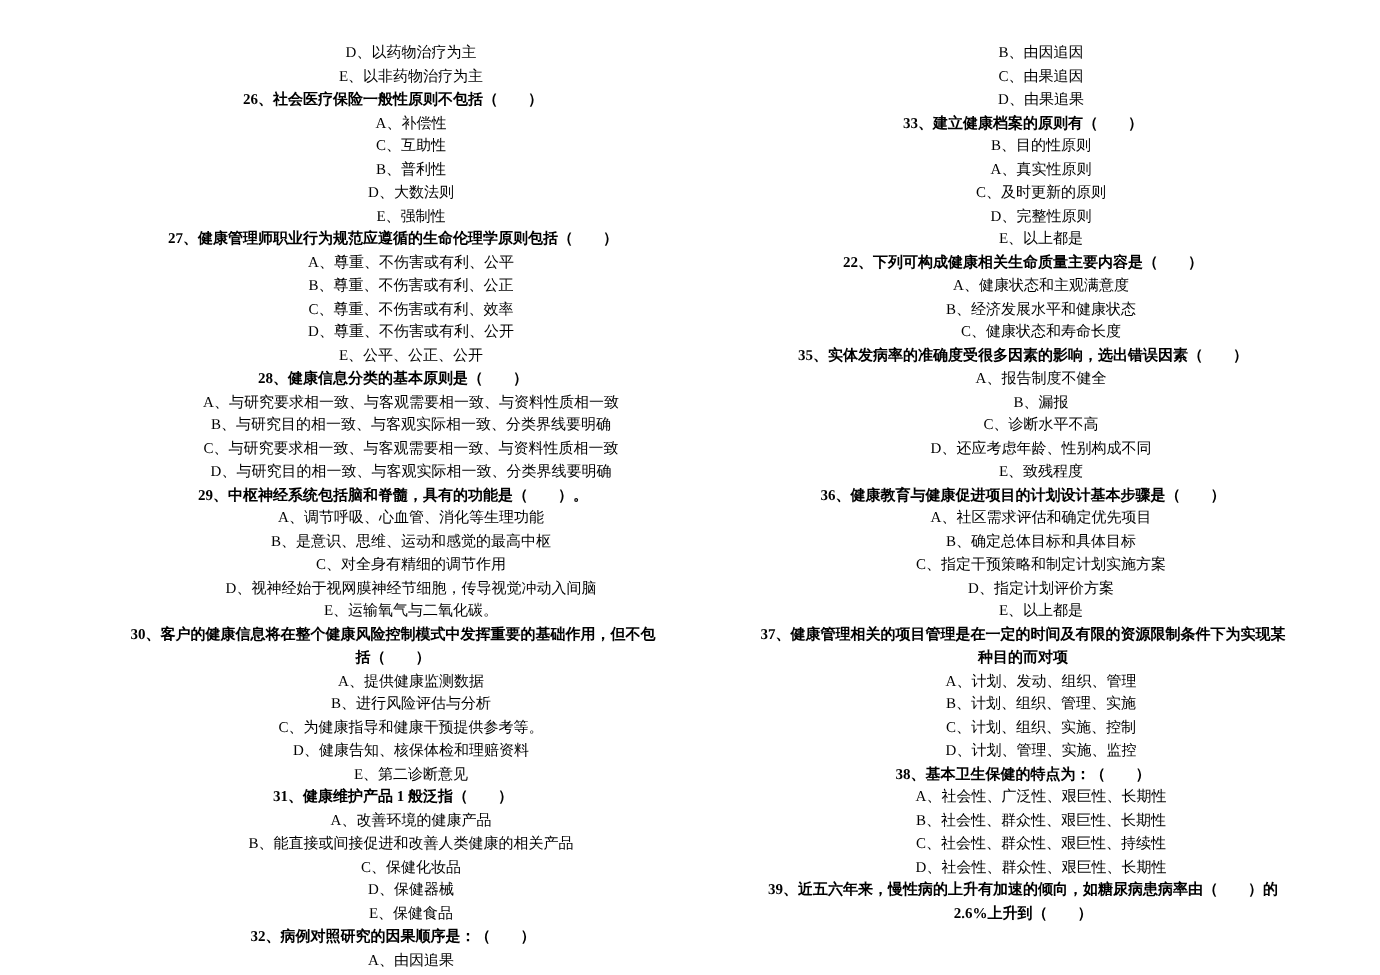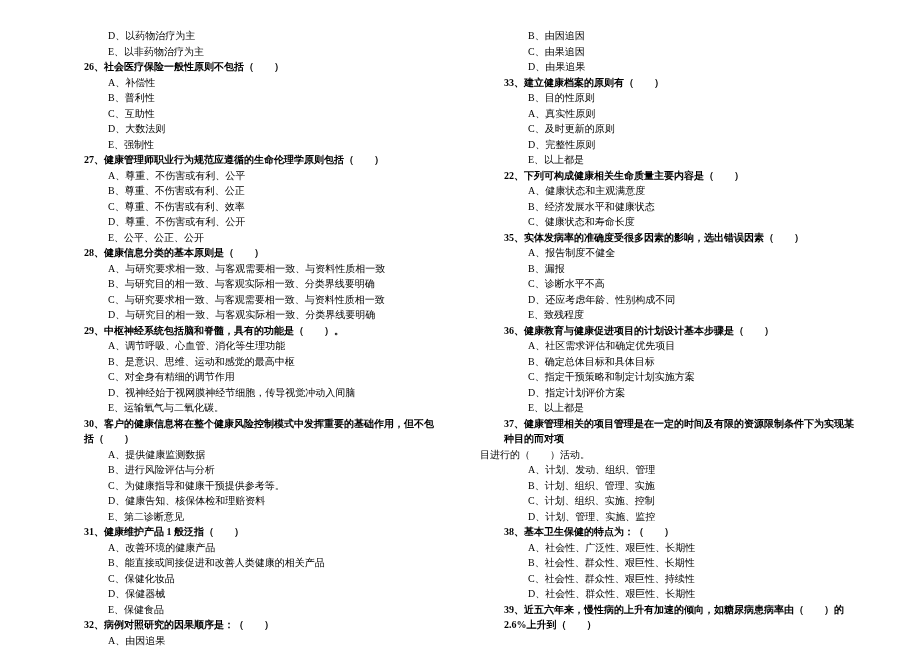--- a/index.html
+++ b/index.html
@@ -14,20 +14,21 @@
       overflow: hidden;
     }
     .page-container {
       display: flex;
       padding: 28px 60px 0 60px;
       gap: 40px;
     }
     .column {
       flex: 1;
       line-height: 1.55;
+      text-align: center;
     }
     .option {
       padding-left: 48px;
     }
     .question {
       padding-left: 24px;
       font-weight: bold;
     }
     .footer {
       text-align: center;
@@ -38,22 +39,22 @@
   </style>
 </head>
 <body>
 
 <div class="page-container">
   <div class="column" id="left-col">
       <div class="option">D、以药物治疗为主</div>
       <div class="option">E、以非药物治疗为主</div>
       <div class="question">26、社会医疗保险一般性原则不包括（　　）</div>
       <div class="option">A、补偿性</div>
+      <div class="option">C、互助性</div>
       <div class="option">B、普利性</div>
-      <div class="option">C、互助性</div>
       <div class="option">D、大数法则</div>
       <div class="option">E、强制性</div>
       <div class="question">27、健康管理师职业行为规范应遵循的生命伦理学原则包括（　　）</div>
       <div class="option">A、尊重、不伤害或有利、公平</div>
       <div class="option">B、尊重、不伤害或有利、公正</div>
       <div class="option">C、尊重、不伤害或有利、效率</div>
       <div class="option">D、尊重、不伤害或有利、公开</div>
       <div class="option">E、公平、公正、公开</div>
       <div class="question">28、健康信息分类的基本原则是（　　）</div>
       <div class="option">A、与研究要求相一致、与客观需要相一致、与资料性质相一致</div>
@@ -101,21 +102,20 @@
       <div class="option">C、诊断水平不高</div>
       <div class="option">D、还应考虑年龄、性别构成不同</div>
       <div class="option">E、致残程度</div>
       <div class="question">36、健康教育与健康促进项目的计划设计基本步骤是（　　）</div>
       <div class="option">A、社区需求评估和确定优先项目</div>
       <div class="option">B、确定总体目标和具体目标</div>
       <div class="option">C、指定干预策略和制定计划实施方案</div>
       <div class="option">D、指定计划评价方案</div>
       <div class="option">E、以上都是</div>
       <div class="question">37、健康管理相关的项目管理是在一定的时间及有限的资源限制条件下为实现某种目的而对项</div>
-      <div>目进行的（　　）活动。</div>
       <div class="option">A、计划、发动、组织、管理</div>
       <div class="option">B、计划、组织、管理、实施</div>
       <div class="option">C、计划、组织、实施、控制</div>
       <div class="option">D、计划、管理、实施、监控</div>
       <div class="question">38、基本卫生保健的特点为：（　　）</div>
       <div class="option">A、社会性、广泛性、艰巨性、长期性</div>
       <div class="option">B、社会性、群众性、艰巨性、长期性</div>
       <div class="option">C、社会性、群众性、艰巨性、持续性</div>
       <div class="option">D、社会性、群众性、艰巨性、长期性</div>
       <div class="question">39、近五六年来，慢性病的上升有加速的倾向，如糖尿病患病率由（　　）的 2.6%上升到（　　）</div>

